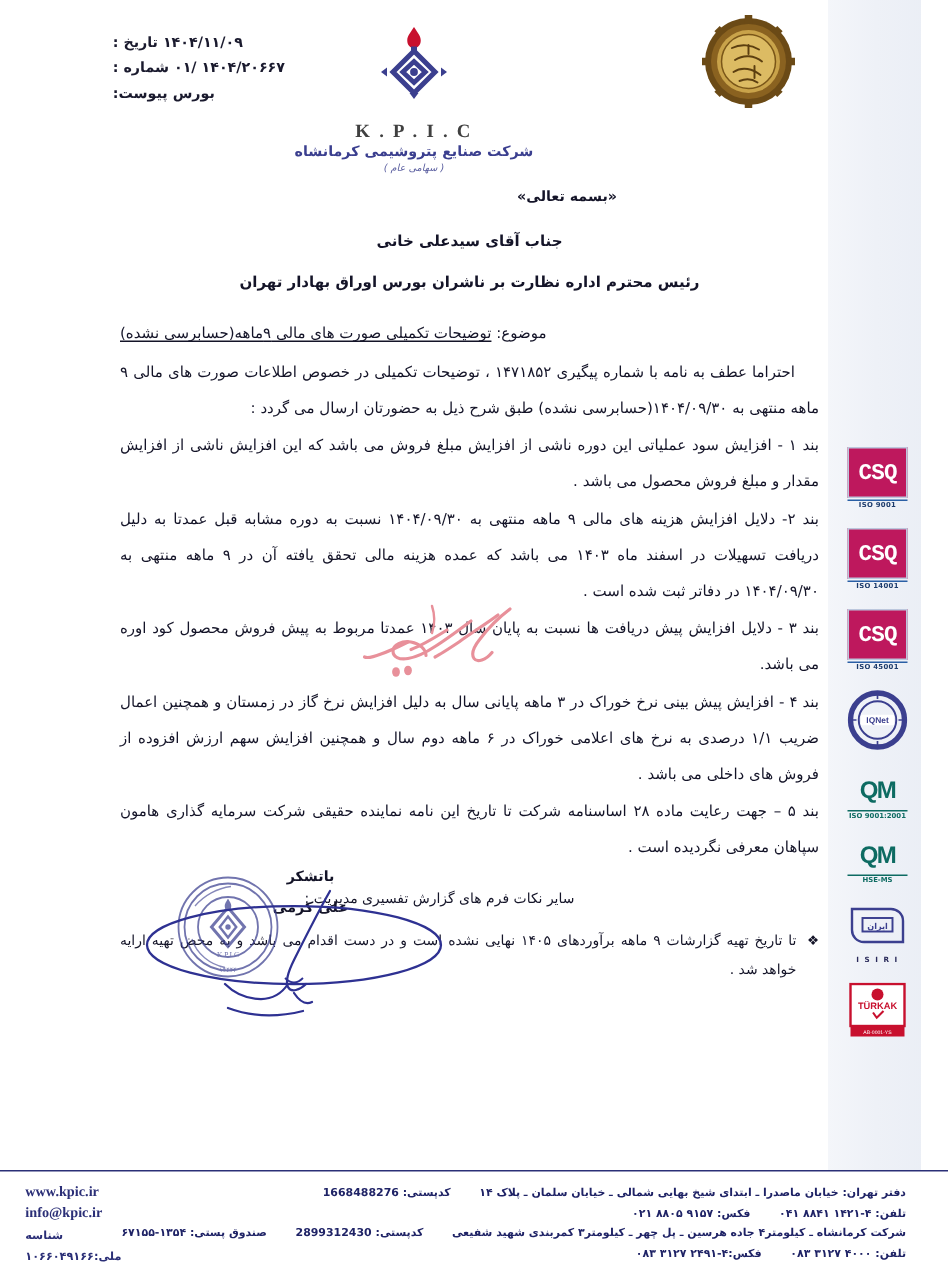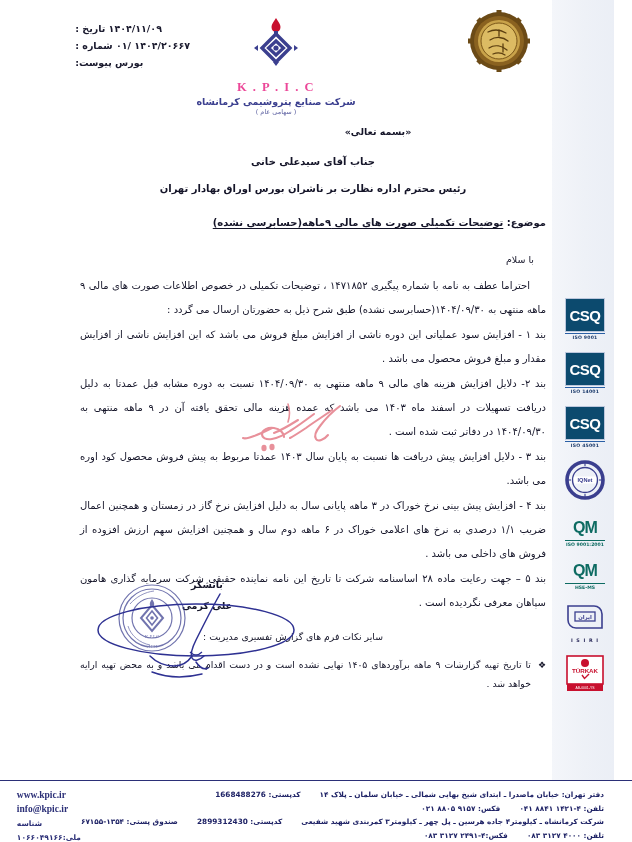--- a/index.html
+++ b/index.html
@@ -42,27 +42,27 @@
   .logo-wrap {
     position: absolute; top: 14px; left: 50%;
     transform: translateX(-50%);
     width: 180px; text-align: center;
   }
   .logo-mark { width: 64px; height: 64px; margin: 0 auto; position: relative; }
   .logo-kpic {
     margin-top: 2px;
     font-family: "Liberation Serif", serif;
     font-size: 12.5px; font-weight: bold; letter-spacing: 1.5px;
-    color: #ec4899;
+    color: #404040;
   }
   .logo-fa {
     font-size: 9.5px; font-weight: bold; color: #3b3f8f;
     margin-top: 1px; letter-spacing: .2px;
   }
-  .logo-sub { font-size: 6.5px; color: #5b5fa0; margin-top: 1px; }
+  .logo-sub { font-size: 6.5px; color: #5b5fa0; margin-top: 1px; font-style: italic; }
 
   .gold-seal {
     position: absolute; top: 10px; right: 22px;
     width: 62px; height: 62px;
   }
 
   
   .body-area {
     position: absolute; top: 124px; right: 0; left: 0;
     padding: 0 86px 0 80px;
@@ -71,21 +71,21 @@
   .besmellah {
     font-size: 9.5px; font-weight: bold; color: #141428;
     text-align: center; margin-right: -130px; margin-top: 2px;
   }
   .addressee {
     text-align: center; font-size: 10px; font-weight: bold;
     color: #141428; margin-top: 14px; line-height: 22px;
   }
   .addressee .l2 { margin-top: 5px; text-align: center; }
   .subject {
-    text-align: right; font-size: 10px; font-weight: bold;
+    text-align: left; font-size: 10px; font-weight: normal;
     color: #141428; margin-top: 17px;
   }
   .subject .u { text-decoration: underline; text-underline-offset: 2px; }
 
   .salaam {
     font-size: 9.5px; color: #141428; margin-top: 26px;
     text-align: right; padding-right: 12px;
   }
 
   .para {
@@ -134,22 +134,22 @@
 
   
   .certs {
     position: absolute; top: 298px; right: 22px;
     width: 50px;
     display: flex; flex-direction: column; align-items: center; gap: 12px;
   }
   .cert { width: 46px; text-align: center; }
   .cert-csq {
     width: 40px; height: 34px; margin: 0 auto;
-    background: #0c4a6e; color: #ffffff;
-    font-family: Liberation Sans, sans-serif;
+    background: #be185d; color: #ffffff;
+    font-family: Liberation Mono, monospace;
     font-size: 15px; font-weight: bold; letter-spacing: -.5px;
     display: flex; align-items: center; justify-content: center;
     border: 1px solid #bcc7dd;
   }
   .cert-cap {
     font-size: 4.6px; color: #1b3a6b; letter-spacing: .2px;
     border-top: 1px solid #2a5fa5; margin: 1px auto 0; width: 40px;
     padding-top: 1px; font-weight: bold;
   }
   .cert-qm {
@@ -270,21 +270,20 @@
     <div class="addressee">
       <div>جناب آقای سیدعلی خانی</div>
       <div class="l2">رئیس محترم اداره نظارت بر ناشران بورس اوراق بهادار تهران</div>
     </div>
 
     <div class="subject">
       <span>موضوع:</span>
       <span class="u">توضیحات تکمیلی صورت های مالی ۹ماهه(حسابرسی نشده)</span>
     </div>
 
-    <div class="salaam">با سلام</div>
 
     <div class="para indent">احتراما عطف به نامه با شماره پیگیری ۱۴۷۱۸۵۲ ، توضیحات تکمیلی در خصوص اطلاعات صورت های مالی ۹ ماهه منتهی به ۱۴۰۴/۰۹/۳۰(حسابرسی نشده) طبق شرح ذیل به حضورتان ارسال می گردد :</div>
 
     <div class="para tight">بند ۱ - افزایش سود عملیاتی این دوره ناشی از افزایش مبلغ فروش می باشد که این افزایش ناشی از افزایش مقدار و مبلغ فروش محصول می باشد .</div>
     <div class="para tight">بند ۲- دلایل افزایش هزینه های مالی ۹ ماهه منتهی به ۱۴۰۴/۰۹/۳۰ نسبت به دوره مشابه قبل عمدتا به دلیل دریافت تسهیلات در اسفند ماه ۱۴۰۳ می باشد که عمده هزینه مالی تحقق یافته آن در ۹ ماهه منتهی به ۱۴۰۴/۰۹/۳۰ در دفاتر ثبت شده است .</div>
     <div class="para tight">بند ۳ - دلایل افزایش پیش دریافت ها نسبت به پایان سال ۱۴۰۳ عمدتا مربوط به پیش فروش محصول کود اوره می باشد.</div>
     <div class="para tight">بند ۴ - افزایش پیش بینی نرخ خوراک در ۳ ماهه پایانی سال به دلیل افزایش نرخ گاز در زمستان و همچنین اعمال ضریب ۱/۱ درصدی به نرخ های اعلامی خوراک در ۶ ماهه دوم سال و همچنین افزایش سهم ارزش افزوده از فروش های داخلی می باشد .</div>
     <div class="para tight">بند ۵ – جهت رعایت ماده ۲۸ اساسنامه شرکت تا تاریخ این نامه نماینده حقیقی شرکت سرمایه گذاری هامون سپاهان معرفی نگردیده است .</div>
 
     <div class="other-notes">سایر نکات فرم های گزارش تفسیری مدیریت :</div>

